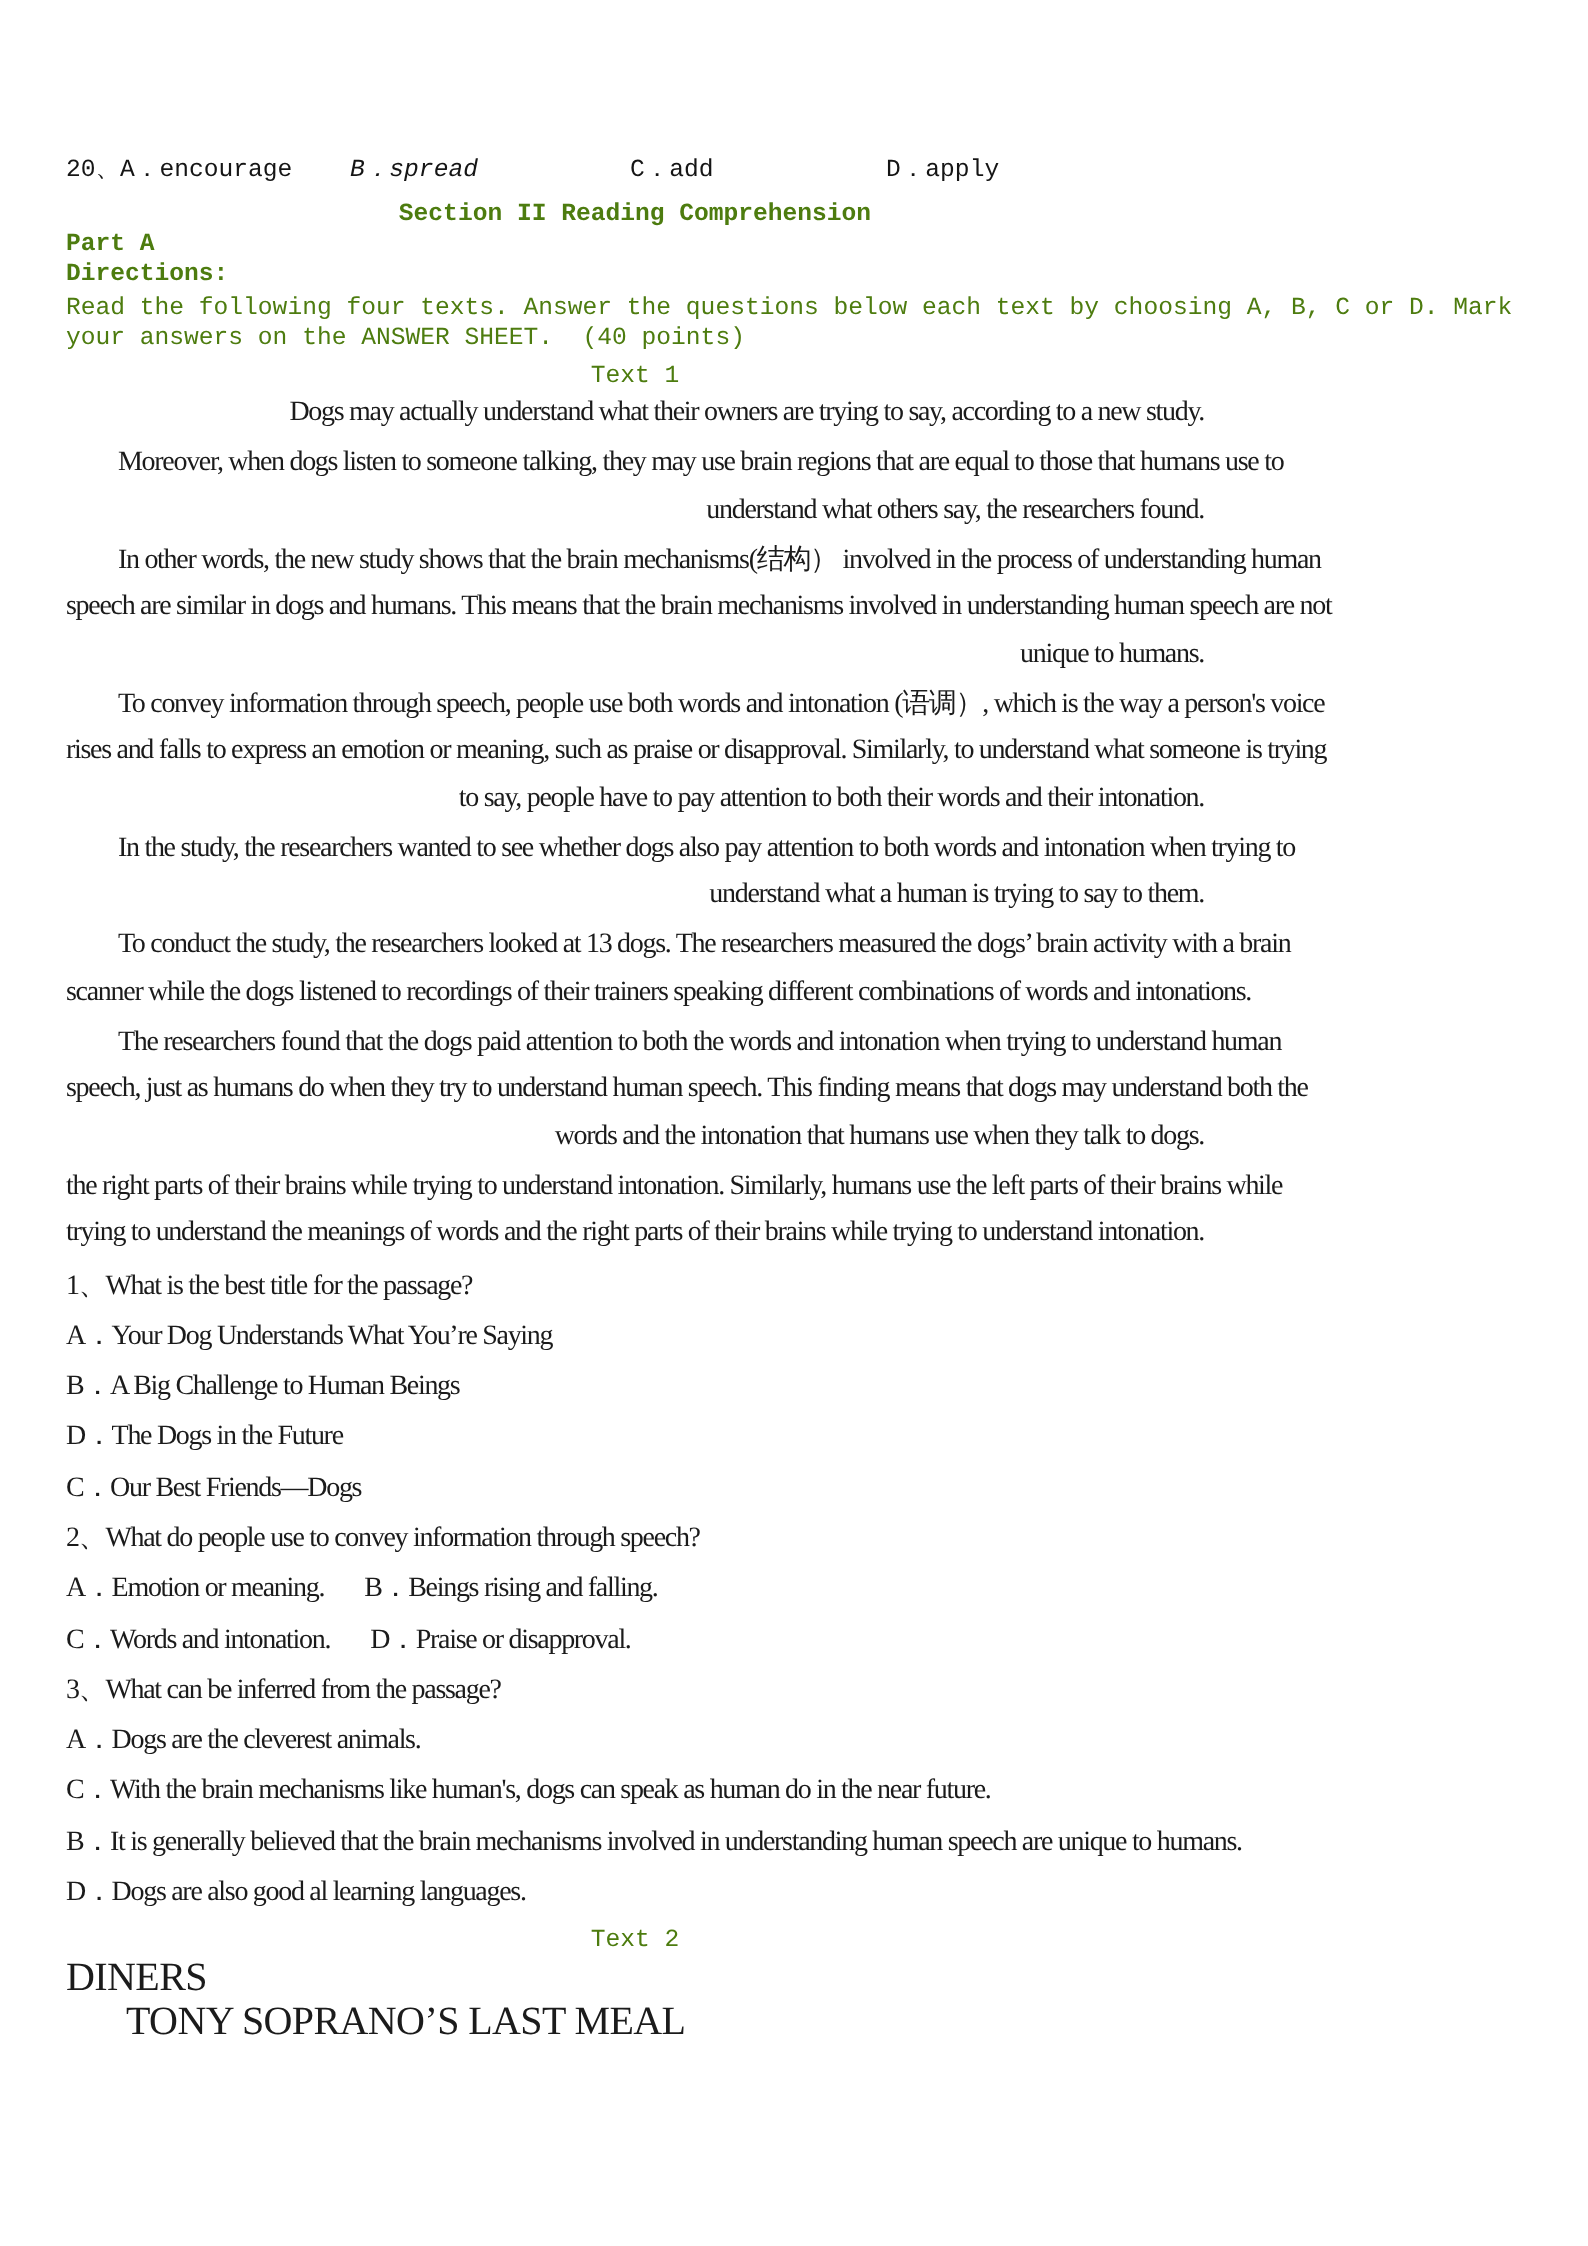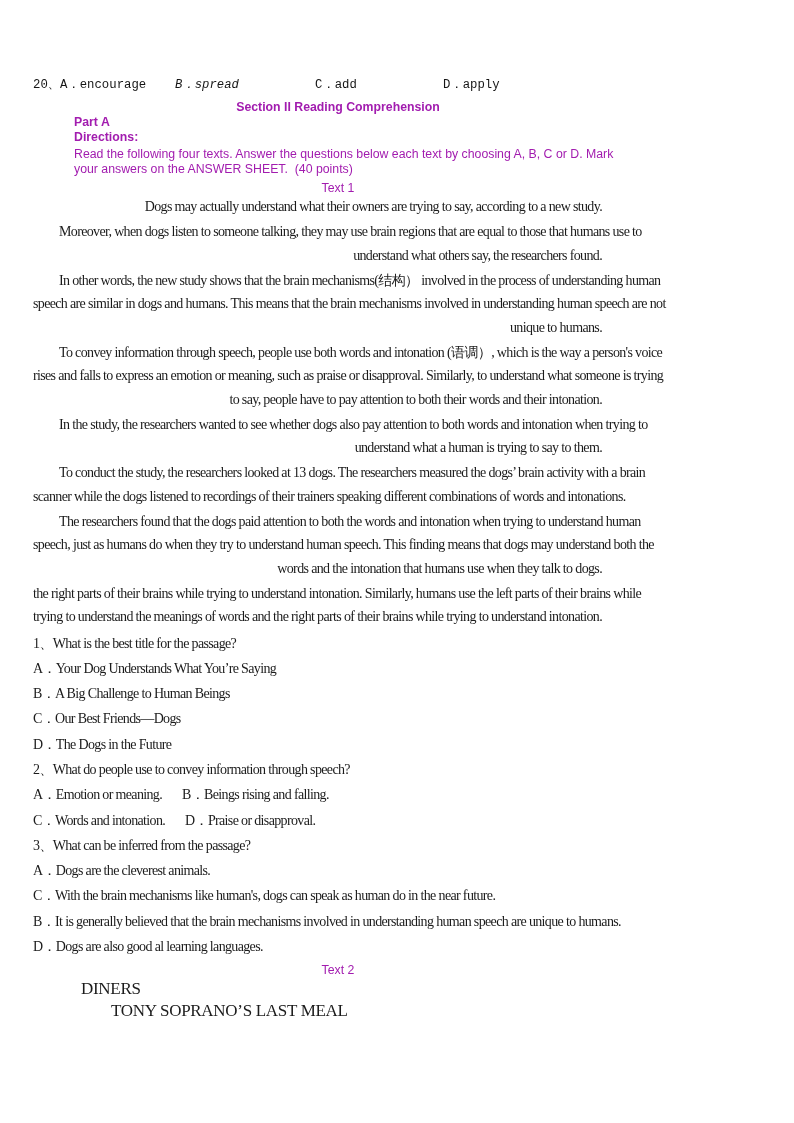--- a/index.html
+++ b/index.html
@@ -8,26 +8,25 @@
     position:relative;
     box-sizing:border-box;
     width:630px;height:1123px;
     padding:78px 28px 0 33px;
     background:#ffffff;
     color:#1b1b1b;
     font-family:"Liberation Serif","DejaVu Serif",serif;
   }
   
   .mono{
-    font-family:Liberation Sans, sans-serif;
+    font-family:Liberation Mono, monospace;
     font-size:12.3px;
     line-height:15px;
-    color:#a21caf;
+    color:#4d7c0f;
     white-space:pre;
-    margin-left:41px;
   }
   .bold{font-weight:bold;}
   .center{text-align:center;}
   .st{margin-top:7px;}
   .tt{margin-top:4px;}
   #directions{margin-top:2px;}
 
   
   .cloze-line{
     position:relative;height:15px;
@@ -45,21 +44,21 @@
   .paragraph{margin:0 0 1.5px 0;}
   .line{line-height:23.5px;white-space:pre;}
   .line.indent{padding-left:26px;}
 
   
   .questions{margin-top:2px;font-size:14px;letter-spacing:-0.65px;}
   .qline{line-height:25.3px;white-space:pre;}
   .qline .opt2{margin-left:20px;}
 
   
-  .serif-line{font-size:17px;line-height:22px;letter-spacing:-0.3px;white-space:pre;margin-left:48px;}
+  .serif-line{font-size:20px;line-height:22px;letter-spacing:-0.3px;white-space:pre;}
   .indent2{padding-left:30px;}
 </style>
 </head>
 <body>
 
 <div class="page">
 
   <div class="cloze-line" id="cloze">
       <span>20、A．encourage</span>
       <span>B．spread</span>
@@ -113,22 +112,22 @@
       <div class="paragraph">
         <div class="line">the right parts of their brains while trying to understand intonation. Similarly, humans use the left parts of their brains while</div>
         <div class="line">trying to understand the meanings of words and the right parts of their brains while trying to understand intonation.</div>
       </div>
     </div>
 
   <div id="questions1" class="questions">
       <div class="qline">1、What is the best title for the passage?</div>
       <div class="qline"><span>A．Your Dog Understands What You’re Saying</span></div>
       <div class="qline"><span>B．A Big Challenge to Human Beings</span></div>
+      <div class="qline"><span>D．The Dogs in the Future</span></div>
       <div class="qline"><span>C．Our Best Friends—Dogs</span></div>
-      <div class="qline"><span>D．The Dogs in the Future</span></div>
       <div class="qline">2、What do people use to convey information through speech?</div>
       <div class="qline"><span>A．Emotion or meaning.</span><span class="opt2">B．Beings rising and falling.</span></div>
       <div class="qline"><span>C．Words and intonation.</span><span class="opt2">D．Praise or disapproval.</span></div>
       <div class="qline">3、What can be inferred from the passage?</div>
       <div class="qline"><span>A．Dogs are the cleverest animals.</span></div>
       <div class="qline"><span>C．With the brain mechanisms like human's, dogs can speak as human do in the near future.</span></div>
       <div class="qline"><span>B．It is generally believed that the brain mechanisms involved in understanding human speech are unique to humans.</span></div>
       <div class="qline"><span>D．Dogs are also good al learning languages.</span></div>
     </div>
 

